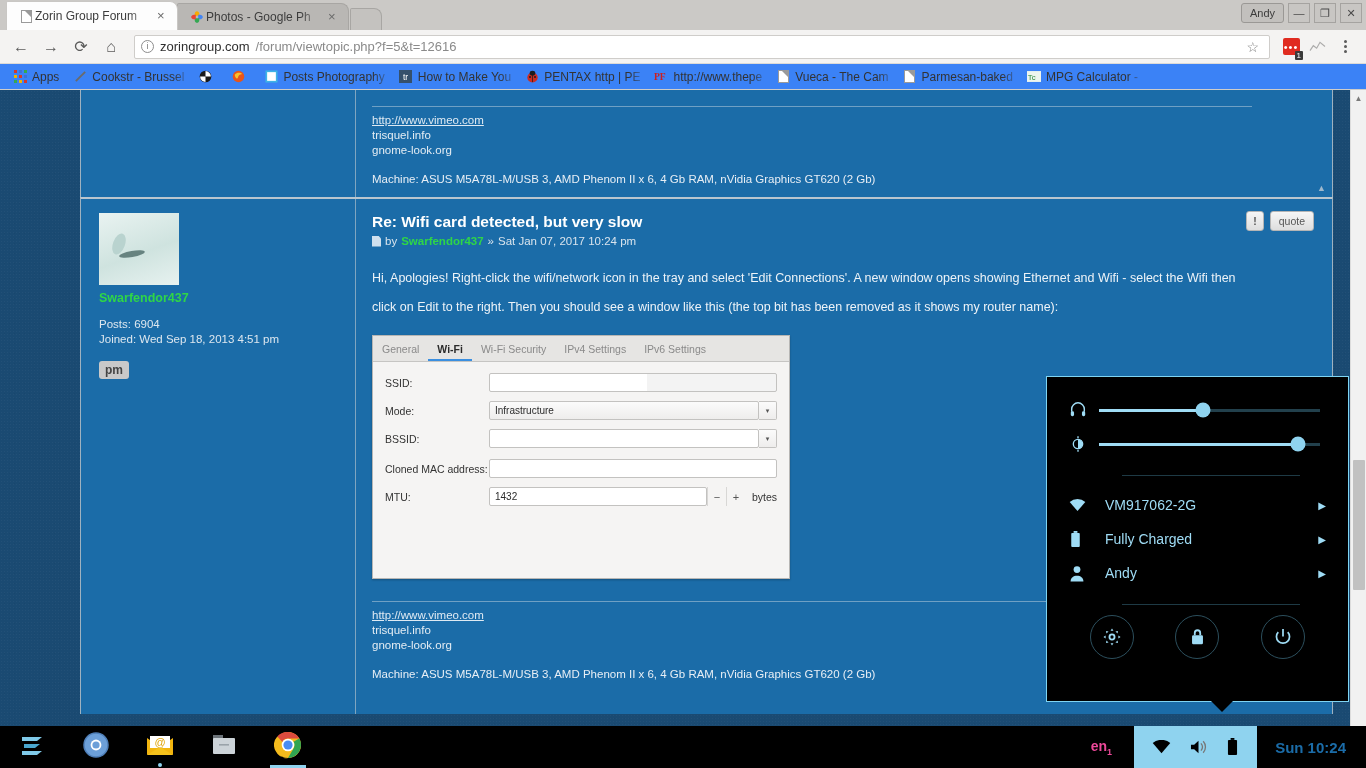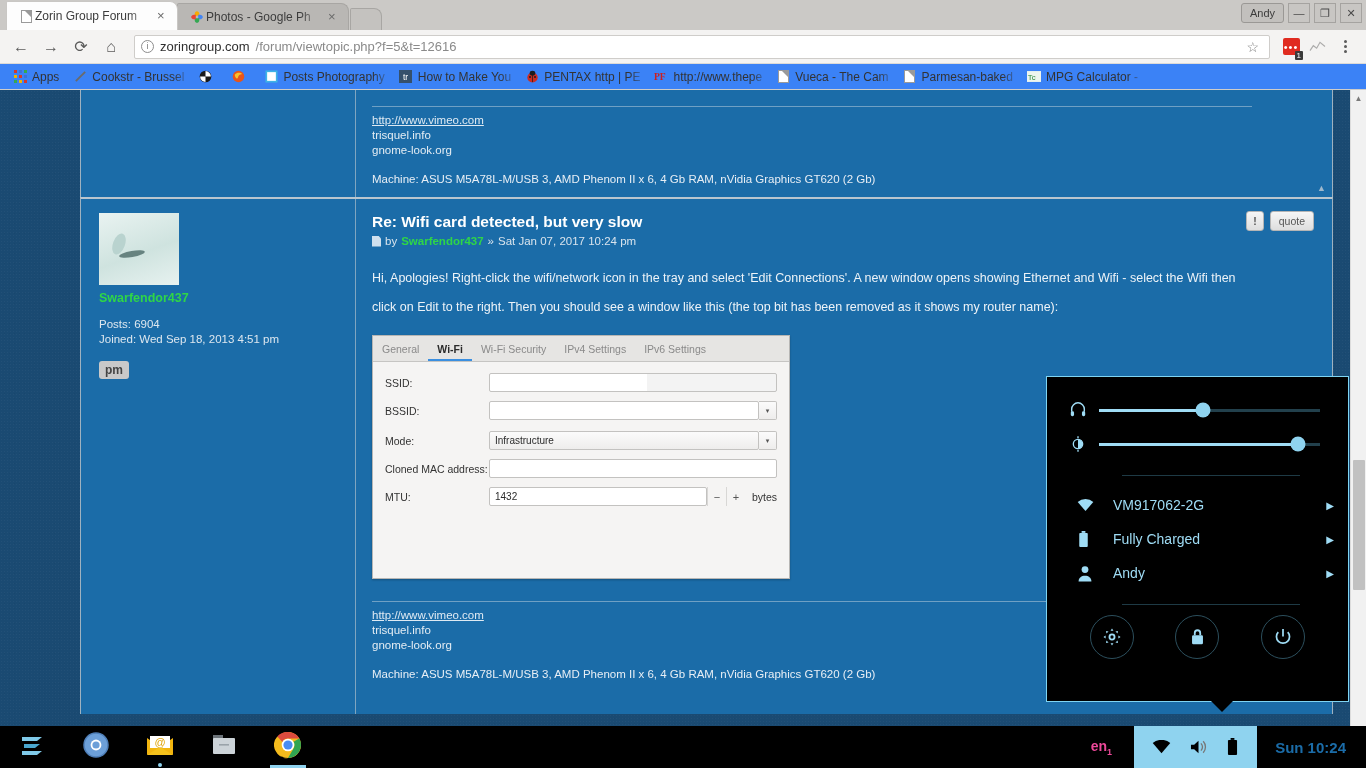--- a/index.html
+++ b/index.html
@@ -167,21 +167,21 @@
                        border-left:11px solid transparent; border-right:11px solid transparent;
                        border-top:11px solid #000; }
   .slider-row { display:flex; align-items:center; height:34px; padding:0 22px; margin-top:16px; }
   .slider-row:nth-of-type(2) { margin-top:0; }
   .slider-ico { width:30px; flex:0 0 30px; color:#9fdcf5; display:flex; align-items:center; }
   .slider-track { position:relative; flex:1 1 auto; height:3px; background:#22404c; margin-right:6px; }
   .slider-fill { position:absolute; left:0; top:0; height:3px; background:#9fdcf5; }
   .slider-knob { position:absolute; top:50%; transform:translate(-50%,-50%);
                  width:15px; height:15px; border-radius:50%; background:#8fd3ef; }
   .tray-sep { height:1px; background:#1e3a45; margin:14px 48px 12px 75px; }
-  .tray-item { display:flex; align-items:center; height:34px; padding:0 14px; color:#9fdcf5; font-size:14px;margin-left:16px; }
+  .tray-item { display:flex; align-items:center; height:34px; padding:0 22px; color:#9fdcf5; font-size:14px; }
   .tray-item .ti-ico { width:36px; flex:0 0 36px; display:flex; align-items:center; color:#9fdcf5; }
   .tray-item .ti-label { flex:1 1 auto; }
   .tray-item .ti-caret { font-size:10px; color:#9fdcf5; }
   .tray-actions { display:flex; justify-content:space-around; padding:0 22px; margin-top:10px; }
   .circle-btn { width:44px; height:44px; border:1px solid #2c4f5d; border-radius:50%;
                 display:flex; align-items:center; justify-content:center; color:#9fdcf5; }
 
   
   .taskbar { position:absolute; left:0; bottom:0; width:1366px; height:42px; background:#000;
              display:flex; align-items:center; }
@@ -441,29 +441,29 @@
               <div class="shot-tab">IPv6 Settings</div>
             </div>
 
             <div class="shot-body">
 
               <div class="frow">
                 <div class="flabel">SSID:</div>
                 <div class="fctl empty-ssid"></div>
               </div>
 
+              <div class="frow">
+                <div class="flabel">Mode:</div>
+                <div class="fctl combo">Infrastructure</div>
+                <div class="caret-box">▾</div>
+              </div>
+
               <div class="frow" style="margin-bottom:9px;">
                 <div class="flabel">BSSID:</div>
                 <div class="fctl"></div>
-                <div class="caret-box">▾</div>
-              </div>
-
-              <div class="frow">
-                <div class="flabel">Mode:</div>
-                <div class="fctl combo">Infrastructure</div>
                 <div class="caret-box">▾</div>
               </div>
 
 
               <div class="frow">
                 <div class="flabel">Cloned MAC address:</div>
                 <div class="fctl"></div>
               </div>
 
               <div class="frow">

